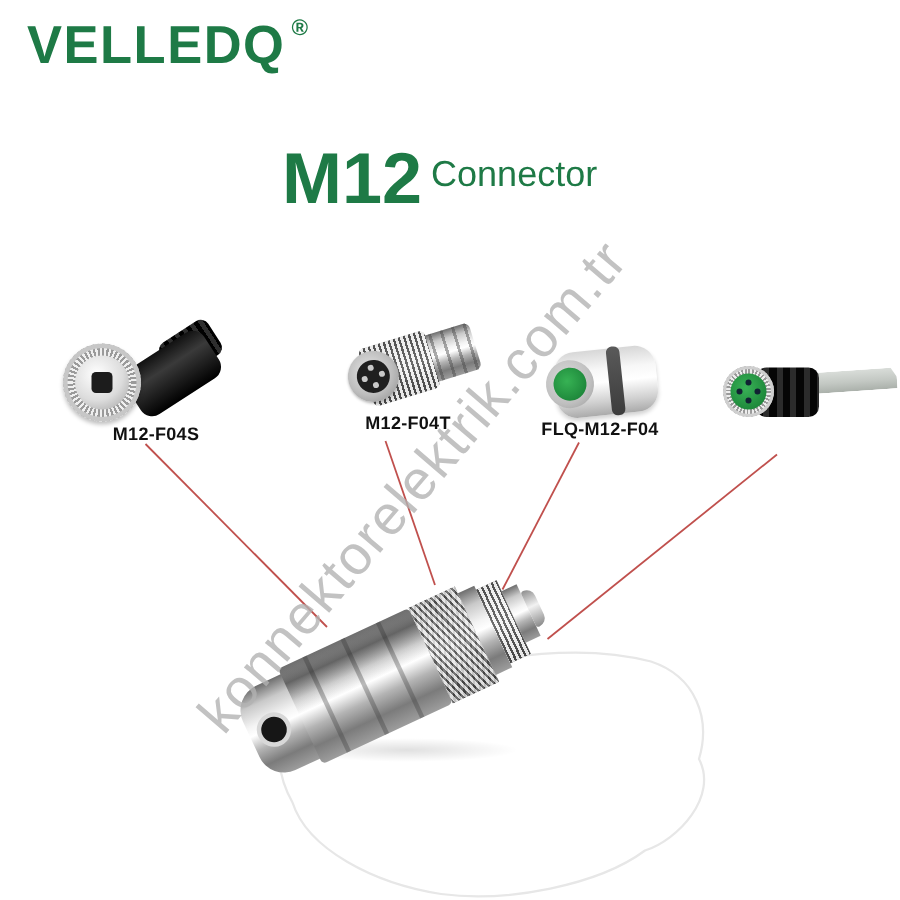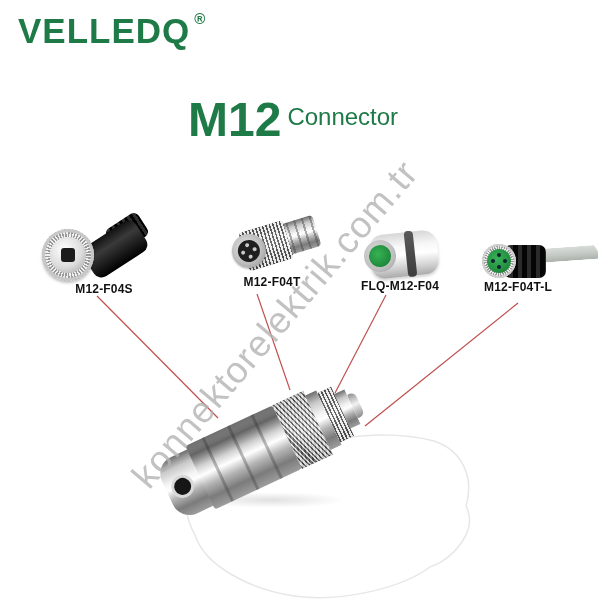--- a/index.html
+++ b/index.html
@@ -179,21 +179,20 @@
     <div class="p4-body"></div>
     <div class="p4-ring">
       <div class="p4-green">
         <span class="pin-dark" style="left:10px;top:4px;"></span>
         <span class="pin-dark" style="left:4px;top:10px;"></span>
         <span class="pin-dark" style="left:16px;top:10px;"></span>
         <span class="pin-dark" style="left:10px;top:16px;"></span>
       </div>
     </div>
   </div>
-  <div class="product-label" style="left:448px;top:280px;">M12-F04T-L</div>
 
   <div class="hero-shadow"></div>
   <div class="hero">
     <div class="hero-cap metal">
       <div class="hero-hole"></div>
     </div>
     <div class="hero-barrel metal">
       <div class="hero-groove" style="left:18px;"></div>
       <div class="hero-groove" style="left:46px;"></div>
       <div class="hero-groove" style="left:72px;"></div>

